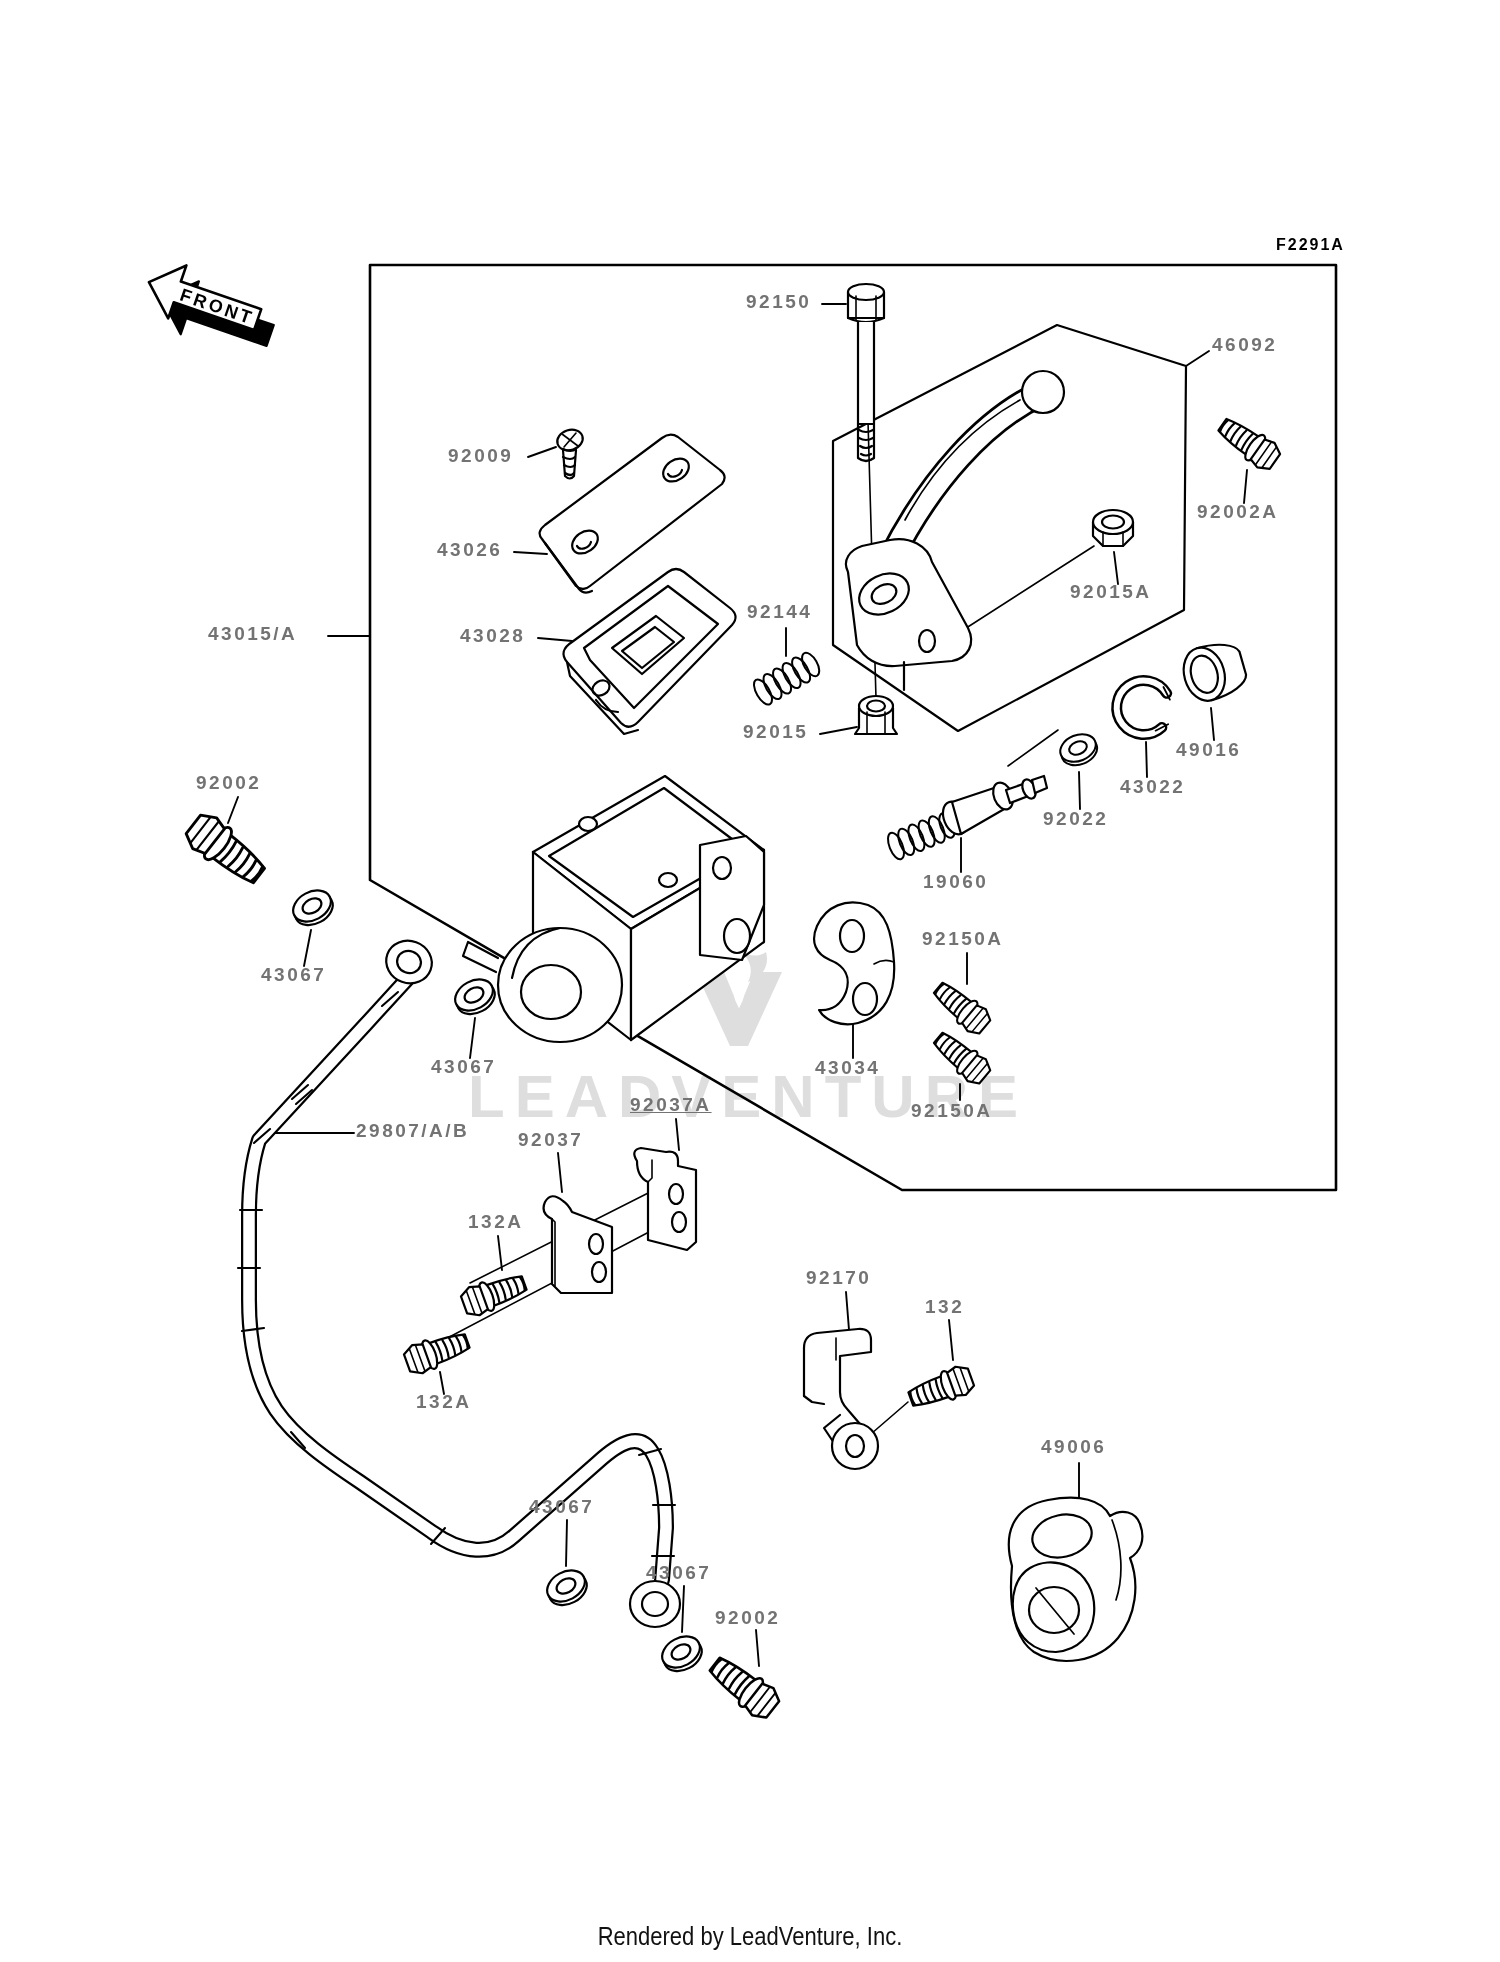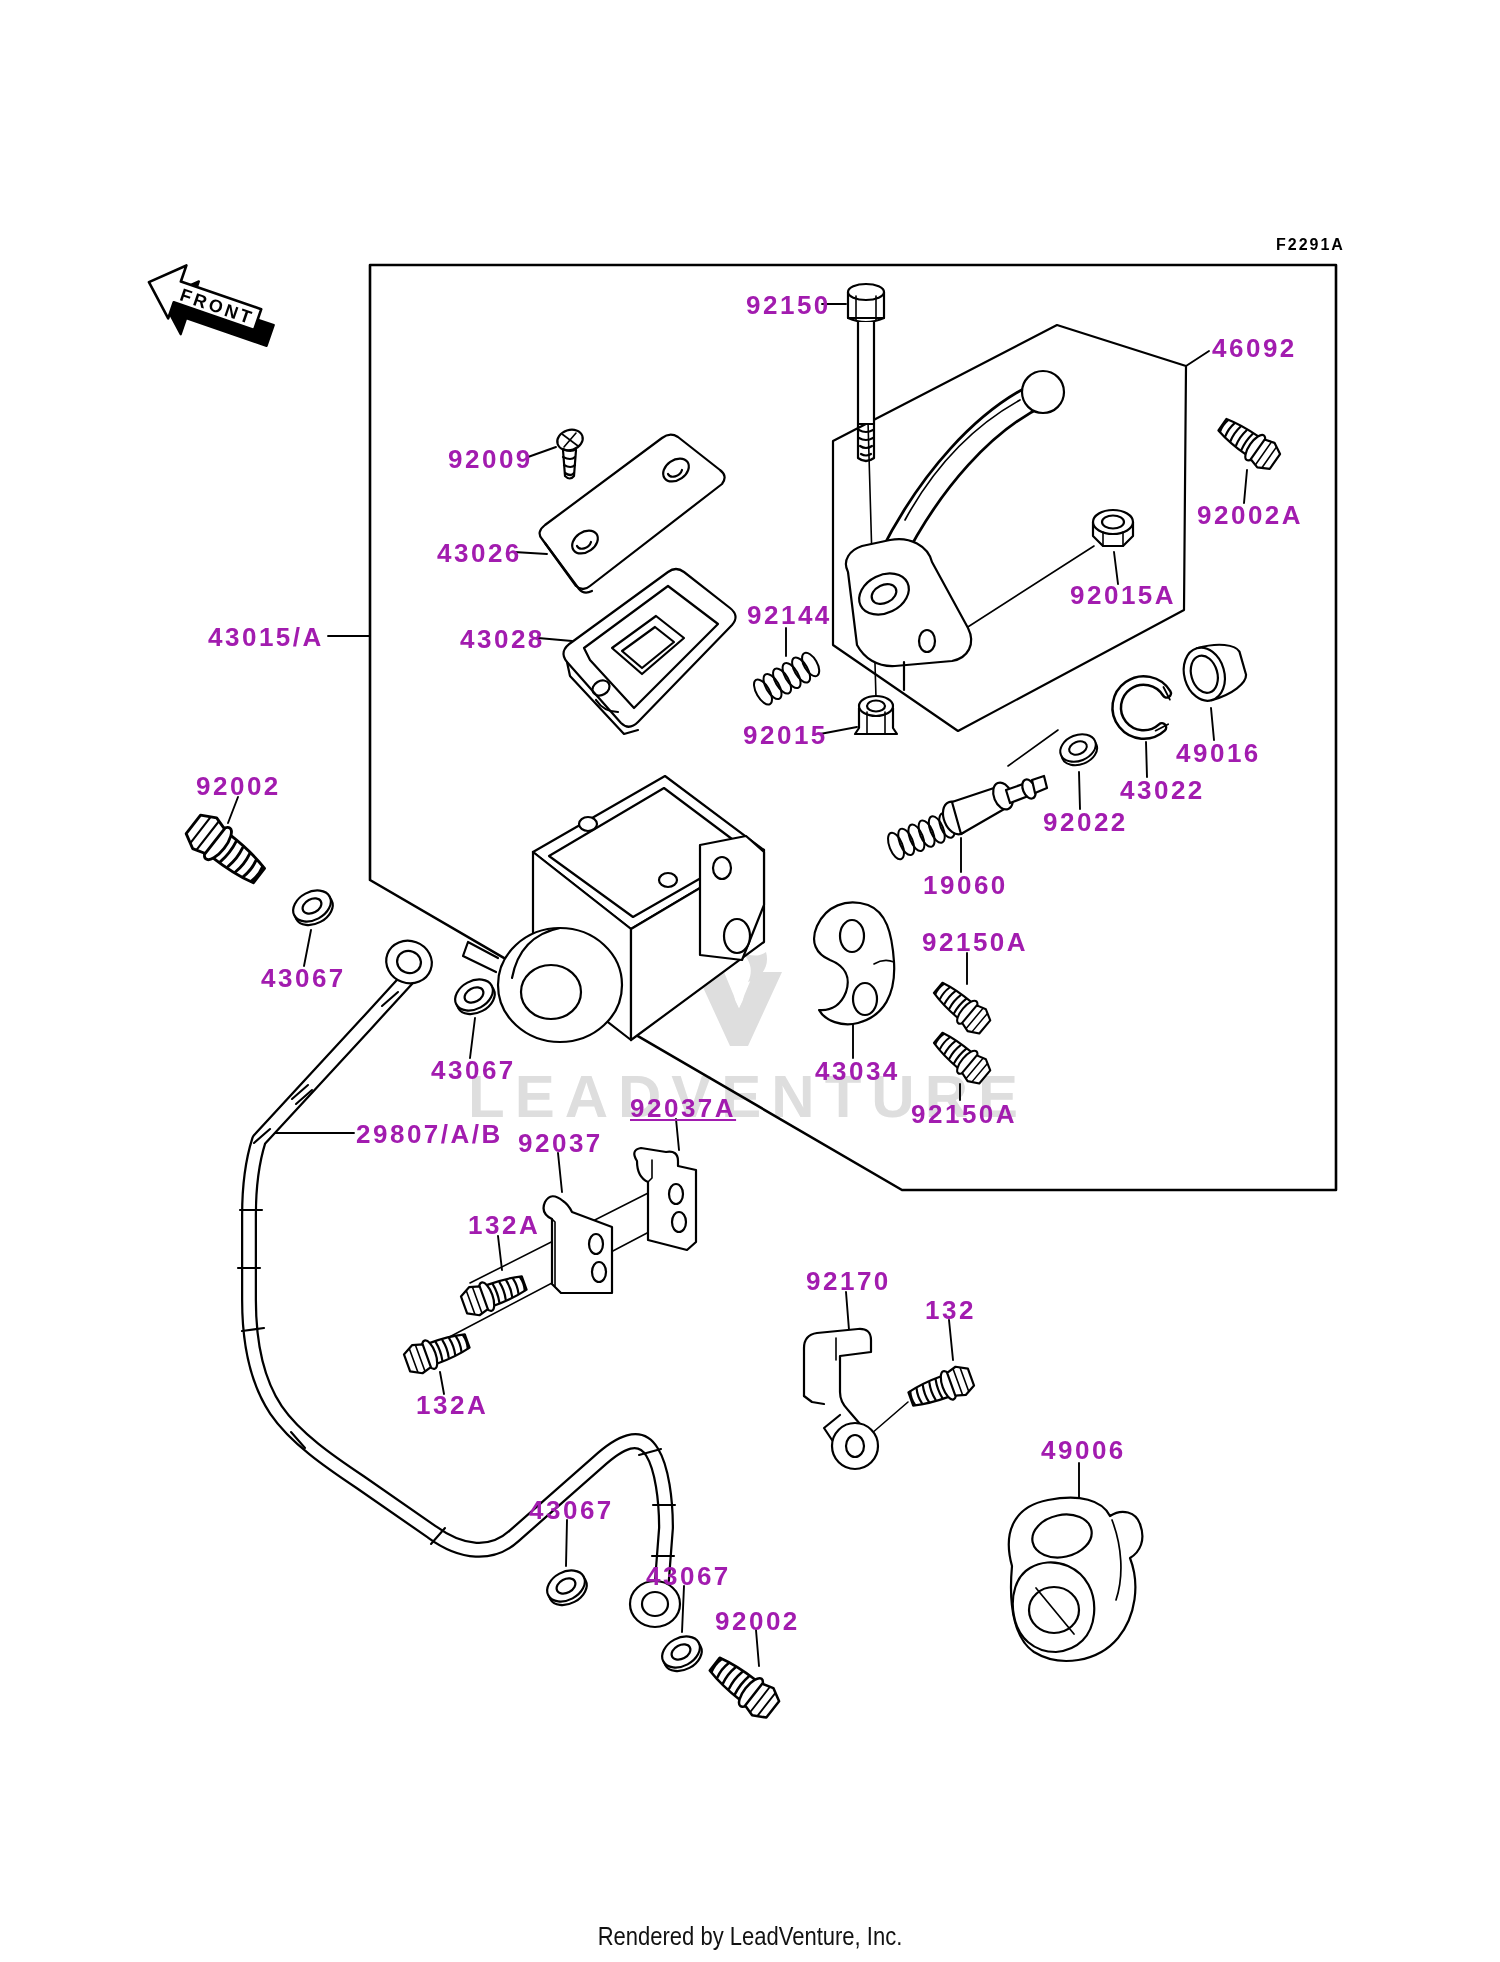--- a/index.html
+++ b/index.html
@@ -5,22 +5,22 @@
   html,body{margin:0;padding:0;background:#ffffff;}
   #page{position:relative;width:1500px;height:1962px;background:#ffffff;overflow:hidden;
         font-family:"Liberation Sans",sans-serif;}
   
   #wm-text{position:absolute;left:468px;top:1062px;font-weight:bold;font-size:60px;
            letter-spacing:10px;color:#dedede;white-space:nowrap;user-select:none;}
   #wm-logo{position:absolute;left:692px;top:948px;}
   
   #art-svg{position:absolute;left:0;top:0;}
   
-  .part-label{position:absolute;font-weight:bold;font-size:26px;letter-spacing:2.5px;
-              color:#a21caf;white-space:nowrap;line-height:1;}
+  .part-label{position:absolute;font-weight:bold;font-size:19px;letter-spacing:2.5px;
+              color:#737373;white-space:nowrap;line-height:1;}
   #figure-code{position:absolute;left:1276px;top:236px;font-weight:bold;font-size:16px;
                letter-spacing:2px;color:#000;}
   #footer-credit{position:absolute;left:50%;top:1922px;transform:translateX(-50%) scaleX(0.88);
                  font-size:25px;color:#111;white-space:nowrap;}
 </style>
 </head>
 <body>
 
 <div id="page">
 

